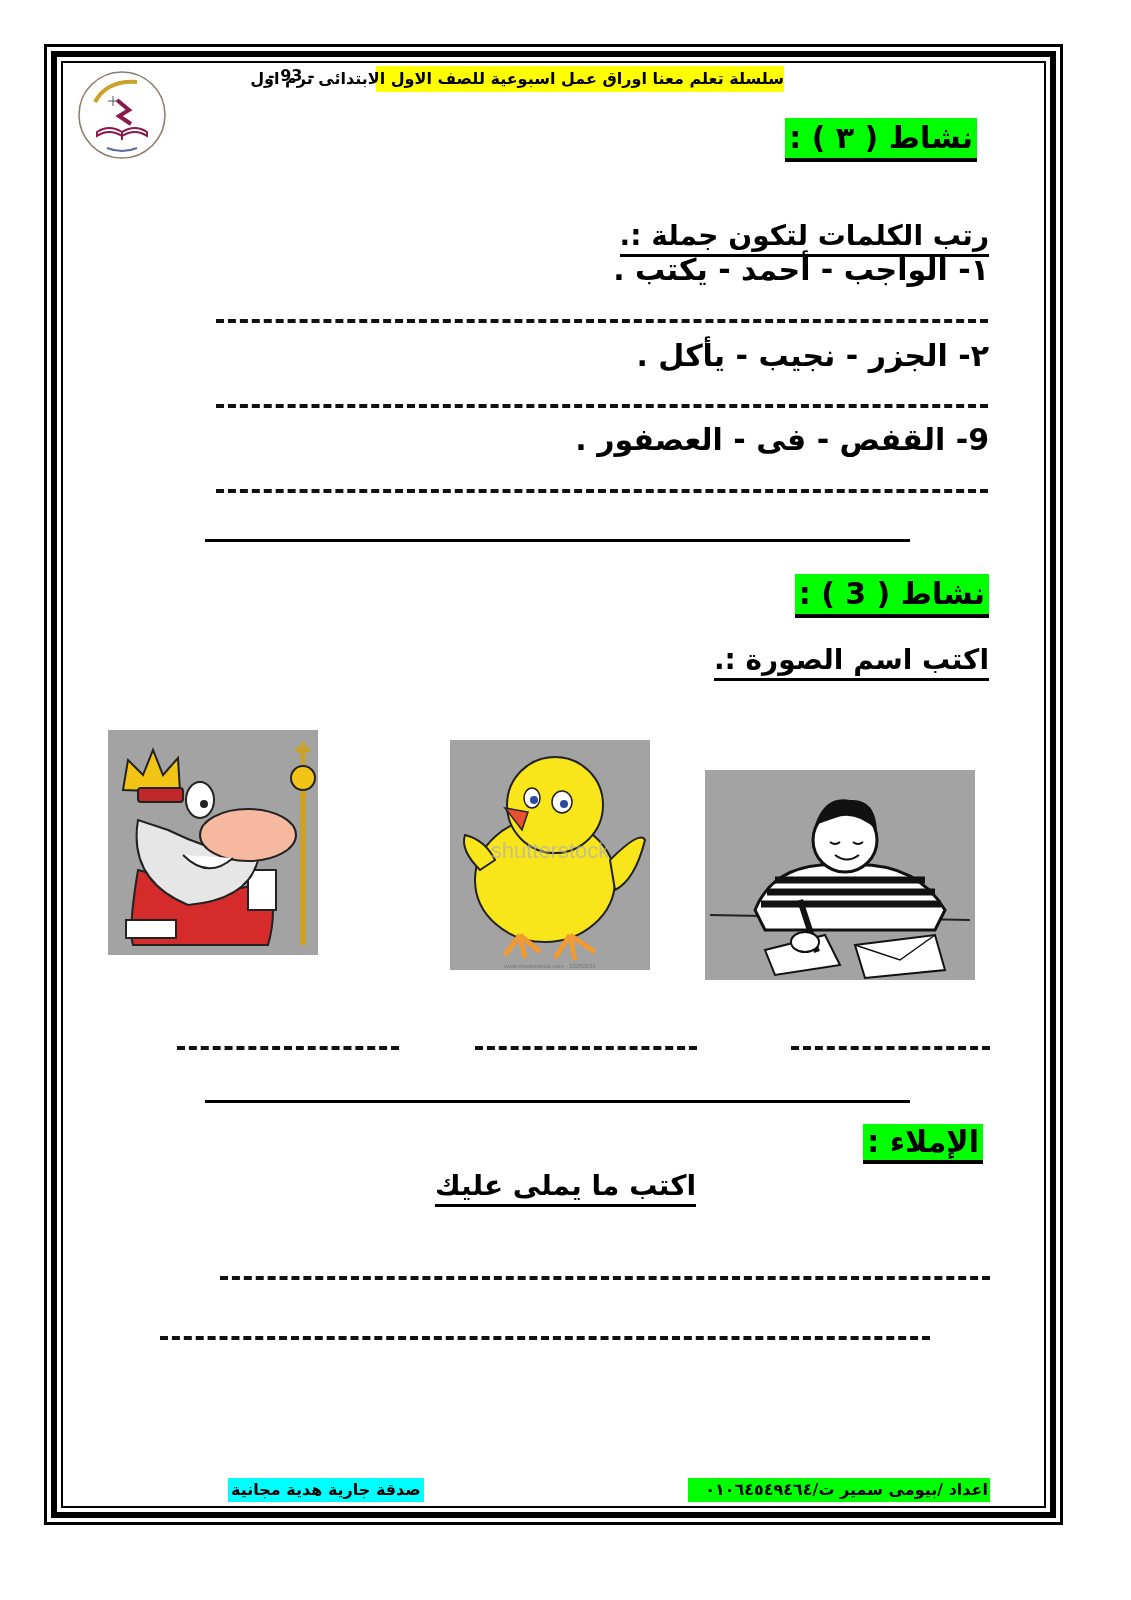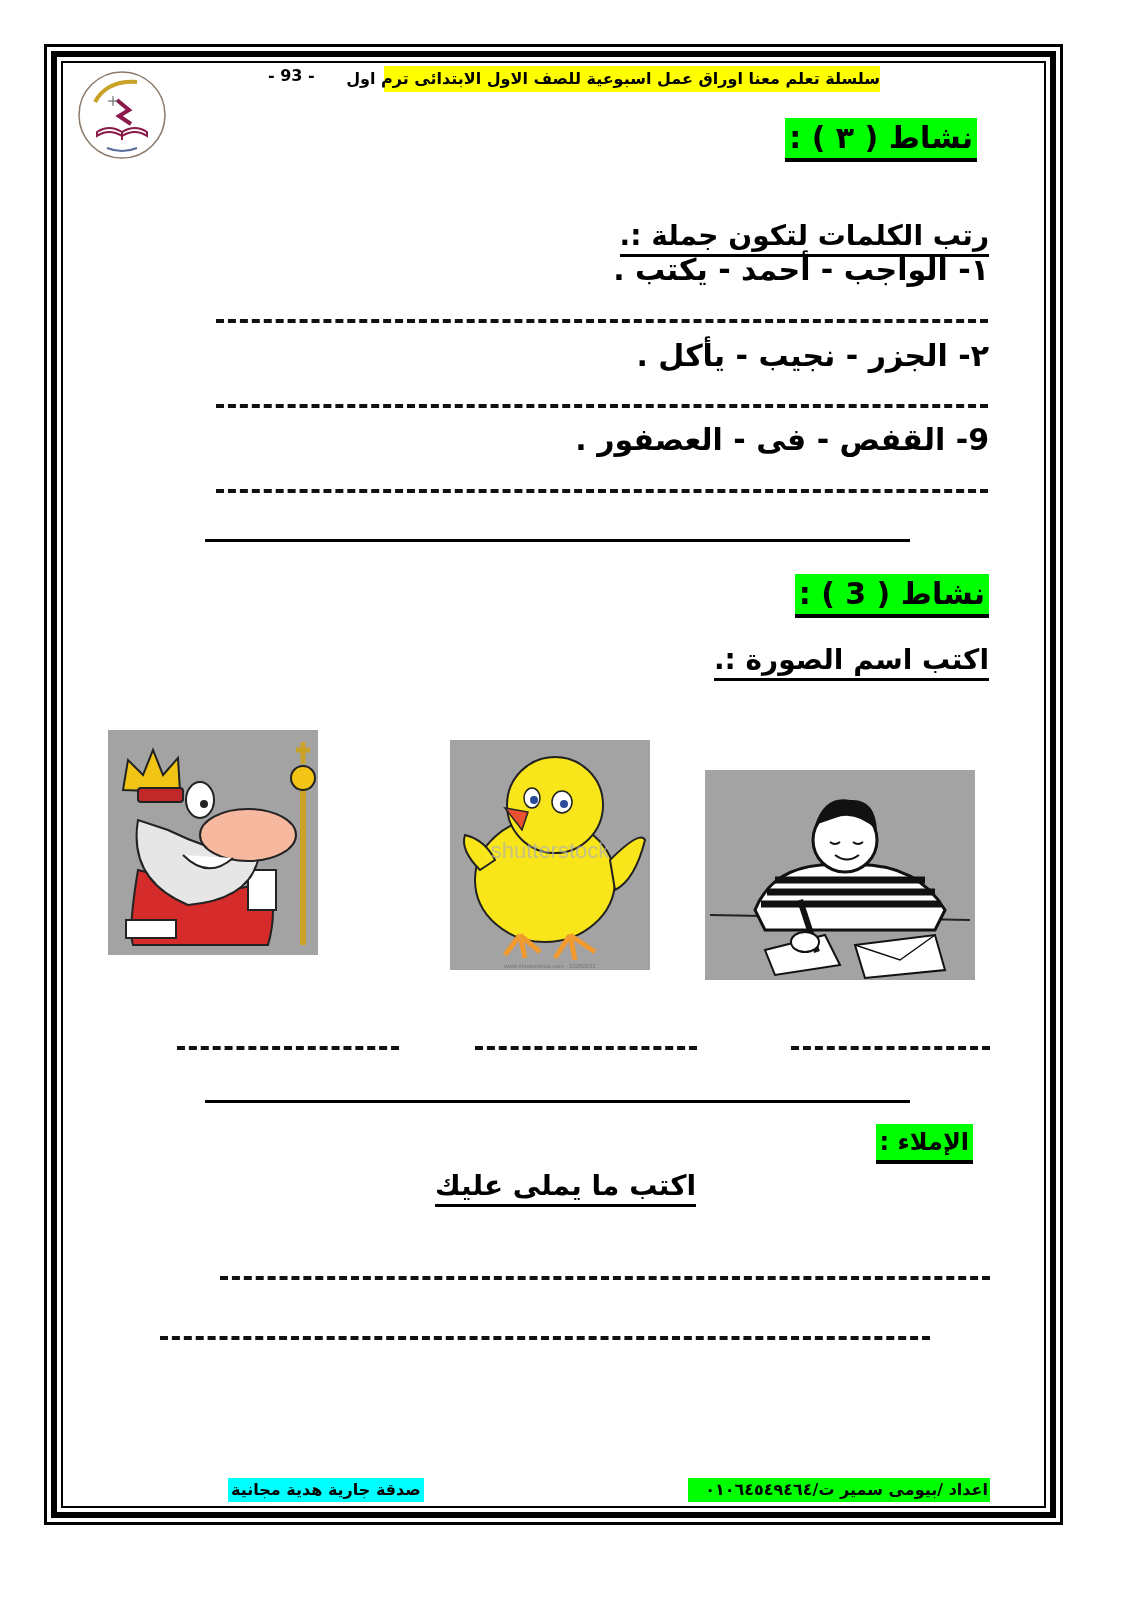--- a/index.html
+++ b/index.html
@@ -13,21 +13,21 @@
                    border: 6px solid #000; box-sizing: border-box; }
     .frame-inner { position: absolute; left: 61px; top: 61px; width: 985px; height: 1447px;
                    border: 2px solid #000; box-sizing: border-box; }
 
     .abs { position: absolute; }
     .rtl { direction: rtl; unicode-bidi: embed; }
 
     
     .logo { left: 77px; top: 70px; width: 90px; height: 90px; }
     .page-num { left: 268px; top: 66px; font-size: 16px; font-weight: bold; }
-    .series-title { left: 384px; top: 66px; width: 496px; height: 26px; background: #ffff00;
+    .series-title { left: 376px; top: 66px; width: 408px; height: 26px; background: #ffff00;
                     font-size: 16px; font-weight: bold; text-align: center; line-height: 26px;
                     white-space: nowrap; }
 
     
     .activity-head { background: #00ff00; font-size: 30px; font-weight: bold; white-space: nowrap;
                      border-bottom: 4px solid #000; padding: 0 4px; line-height: 40px; height: 40px; }
     .instruction { font-size: 28px; font-weight: bold; white-space: nowrap;
                    border-bottom: 3px solid #000; line-height: 36px; }
 
     .exercise { font-size: 30px; font-weight: bold; white-space: nowrap; right: 142px; text-align: right; }
@@ -145,20 +145,20 @@
     <ellipse cx="100" cy="172" rx="14" ry="10" fill="#fff" stroke="#111" stroke-width="2"></ellipse>
   </svg>
 </div>
 
 <div class="abs dash-line" style="left:177px; width:222px; top:1046px;"></div>
 <div class="abs dash-line" style="left:475px; width:222px; top:1046px;"></div>
 <div class="abs dash-line" style="left:791px; width:199px; top:1046px;"></div>
 
 <div class="abs solid-line" style="left:205px; width:705px; top:1100px;"></div>
 
-<div class="abs activity-head rtl" style="right:158px; top:1124px; font-size:24px; height:36px; line-height:36px;">الإملاء :</div>
+<div class="abs activity-head rtl" style="right:148px; top:1124px; font-size:30px; height:36px; line-height:36px;">الإملاء :</div>
 <div class="abs instruction rtl" style="left:435px; top:1168px; font-size:28px;">اكتب ما يملى عليك</div>
 
 <div class="abs dash-line" style="left:220px; width:770px; top:1276px;"></div>
 <div class="abs dash-line" style="left:160px; width:770px; top:1336px;"></div>
 
 <div class="abs footer-left rtl">صدقة جارية هدية مجانية</div>
 <div class="abs footer-right rtl">اعداد /بيومى سمير ت/٠١٠٦٤٥٤٩٤٦٤</div>
 
 </body></html>

